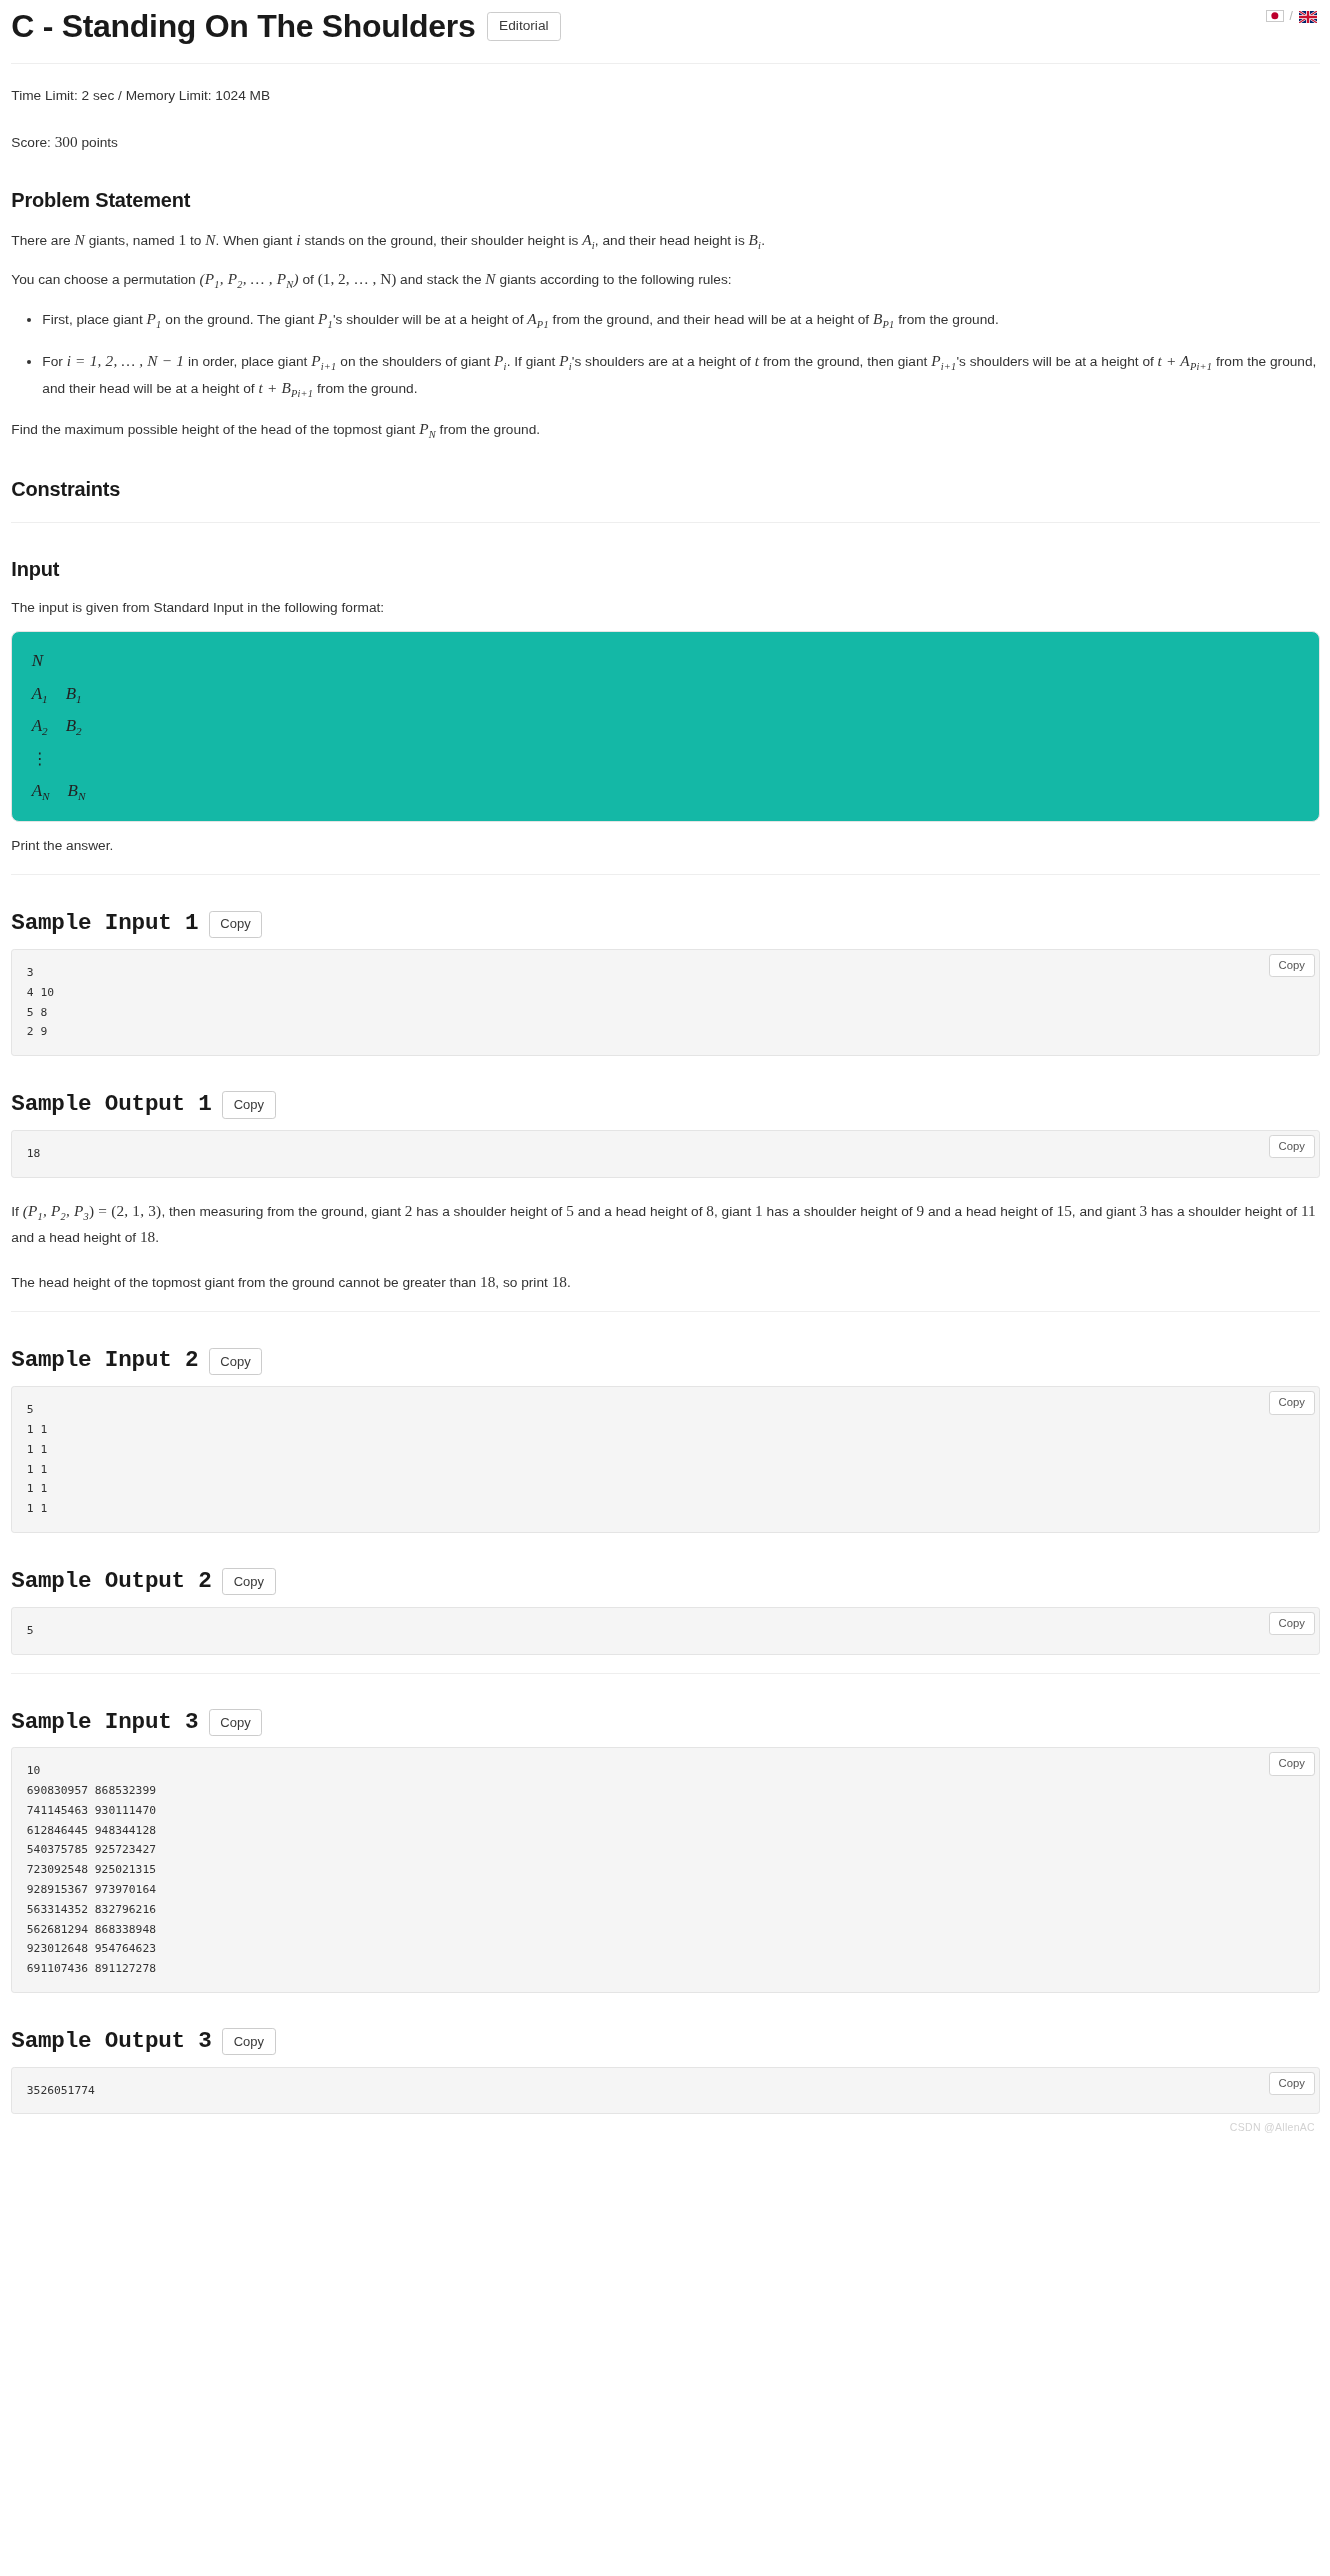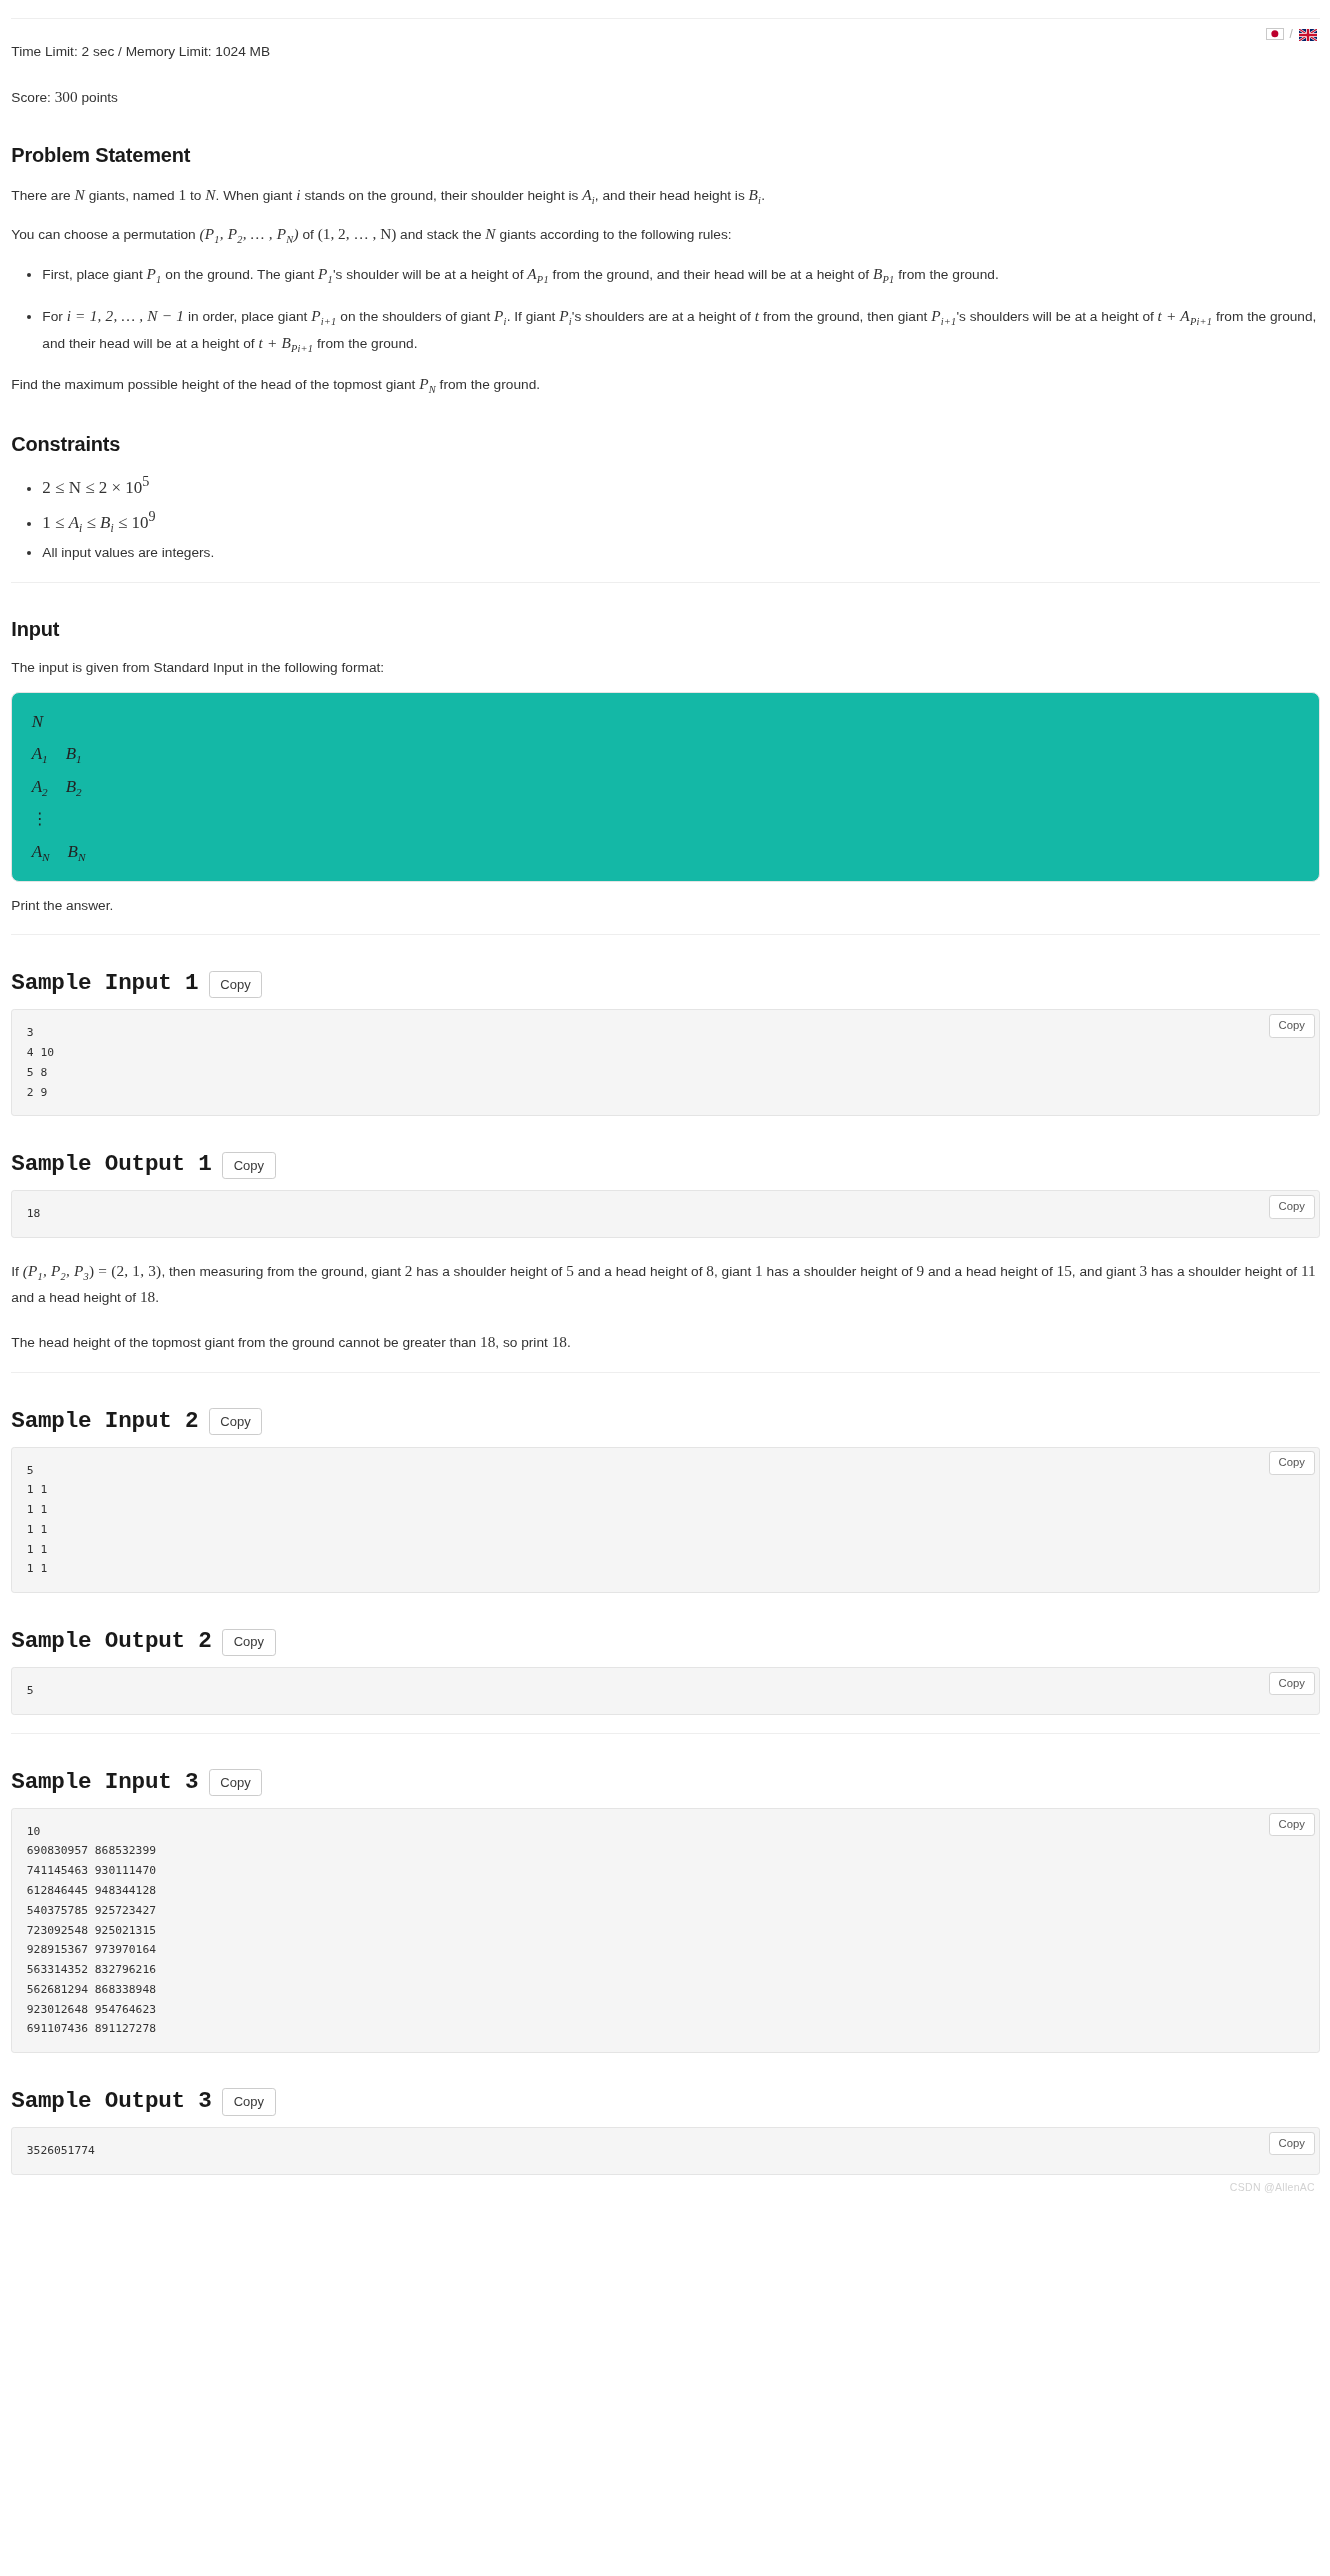--- a/index.html
+++ b/index.html
@@ -249,20 +249,24 @@
       <svg width="18" height="12" viewBox="0 0 60 40" xmlns="http://www.w3.org/2000/svg">
         <rect width="60" height="40" fill="#012169"></rect>
         <path d="M0,0 L60,40 M60,0 L0,40" stroke="#FFFFFF" stroke-width="8"></path>
         <path d="M0,0 L60,40 M60,0 L0,40" stroke="#C8102E" stroke-width="4"></path>
         <path d="M30,0 V40 M0,20 H60" stroke="#FFFFFF" stroke-width="13"></path>
         <path d="M30,0 V40 M0,20 H60" stroke="#C8102E" stroke-width="8"></path>
       </svg>
     </span>
   </div>
 
+  <div class="title-row">
+    <h1 class="problem-title">C - Standing On The Shoulders</h1>
+    <button class="btn-outline">Editorial</button>
+  </div>
 
   <hr class="sep">
 
   <p class="meta-line">Time Limit: 2 sec / Memory Limit: 1024 MB</p>
 
   <p class="meta-line score">
     <span>Score: </span><span class="mathnum">300</span><span> points</span>
   </p>
 
   <h3 class="section-title">Problem Statement</h3>
@@ -282,31 +286,20 @@
     <li>
       <span>For </span><span class="m">i = 1, 2, … , N − 1</span><span> in order, place giant </span><span class="m"><span>P</span><sub>i+1</sub></span><span> on the shoulders of giant </span><span class="m"><span>P</span><sub>i</sub></span><span>. If giant </span><span class="m"><span>P</span><sub>i</sub></span><span>'s shoulders are at a height of </span><span class="m">t</span><span> from the ground, then giant </span><span class="m"><span>P</span><sub>i+1</sub></span><span>'s shoulders will be at a height of </span><span class="m"><span>t + A</span><sub>Pi+1</sub></span><span> from the ground, and their head will be at a height of </span><span class="m"><span>t + B</span><sub>Pi+1</sub></span><span> from the ground.</span>
     </li>
   </ul>
 
   <p class="para">
     <span>Find the maximum possible height of the head of the topmost giant </span><span class="m"><span>P</span><sub>N</sub></span><span> from the ground.</span>
   </p>
 
   <h3 class="section-title">Constraints</h3>
-  <ul class="rules tight">
-    <li>
-      <span class="mathblockline"><span>2 ≤ N ≤ 2 × 10</span><sup>5</sup></span>
-    </li>
-    <li>
-      <span class="mathblockline">1 ≤ <span style="font-style:italic">A</span><sub style="font-size:0.68em;font-style:italic">i</sub> ≤ <span style="font-style:italic">B</span><sub style="font-size:0.68em;font-style:italic">i</sub> ≤ 10<sup>9</sup></span>
-    </li>
-    <li>
-      <span>All input values are integers.</span>
-    </li>
-  </ul>
 
   <hr class="sep">
 
   <h3 class="section-title">Input</h3>
   <p class="para">The input is given from Standard Input in the following format:</p>
 
   <div class="code-wrap">
     <pre class="fmt-block"><span class="var">N</span>
 <span class="var"><span>A</span><sub>1</sub></span><span class="gap-cols"></span><span class="var"><span>B</span><sub>1</sub></span>
 <span class="var"><span>A</span><sub>2</sub></span><span class="gap-cols"></span><span class="var"><span>B</span><sub>2</sub></span>

